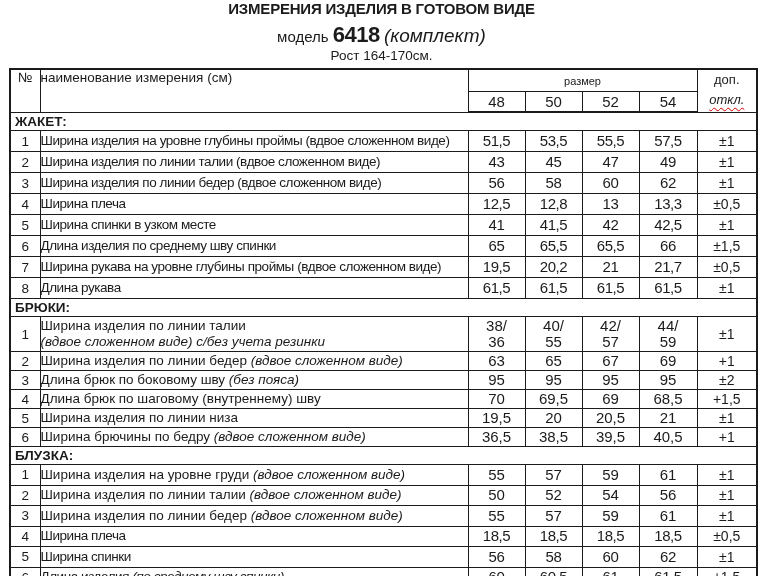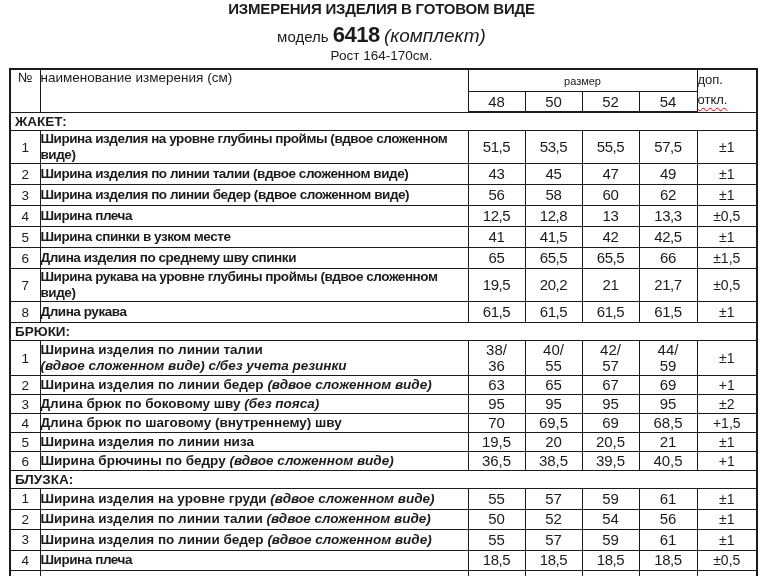--- a/index.html
+++ b/index.html
@@ -25,34 +25,35 @@
   table.meas td{
     border:1px solid #1b1b1b;
     padding:0;overflow:hidden;
   }
   thead tr.hrow1 td{height:21px;}
   thead tr.hrow2 td{height:19px;border-bottom:2px solid #1b1b1b;}
   .h-num{font-size:13.5px;text-align:center;vertical-align:top;padding-top:3px;}
   .h-name{font-size:13.5px;text-align:left;vertical-align:top;padding-top:3px;}
   .h-size-group{font-size:11px;text-align:center;}
   .h-size{font-size:15px;font-weight:normal;text-align:center;}
-  .h-tol{font-size:13px;vertical-align:top;}
+  .h-tol{font-size:13px;text-align:center;vertical-align:top;}
   .h-tol div{line-height:20px;}
   .spell{
     text-decoration:underline wavy #d40000;
     text-decoration-thickness:1px;
     text-underline-offset:3px;
     text-decoration-skip-ink:none;
+    font-style:italic;
   }
 
   tr.section-row td{height:17px;font-weight:bold;font-size:13.5px;
     text-align:left;padding-left:4px;margin-left:40px;}
 
   .cell-num{text-align:center;font-size:13.5px;}
-  .cell-name{text-align:left;padding-left:6px;font-size:13.5px;line-height:16px;font-weight:bold;}
+  .cell-name{text-align:left;padding-left:6px;font-size:13.5px;line-height:16px;}
   .cell-val{text-align:center;font-size:15px;white-space:pre-line;line-height:16px;}
   .cell-tol{text-align:center;font-size:14px;}
   .it{font-style:italic;}
   tr.s0 td{height:20px;}
   tr.s1 td{height:18px;}
   tr.s1.tall td{height:34px;}
   tr.s2 td{height:19.5px;}
   tr.narrow .cell-name, tr.narrow .cell-val{letter-spacing:-0.45px;}
 </style>
 </head>

